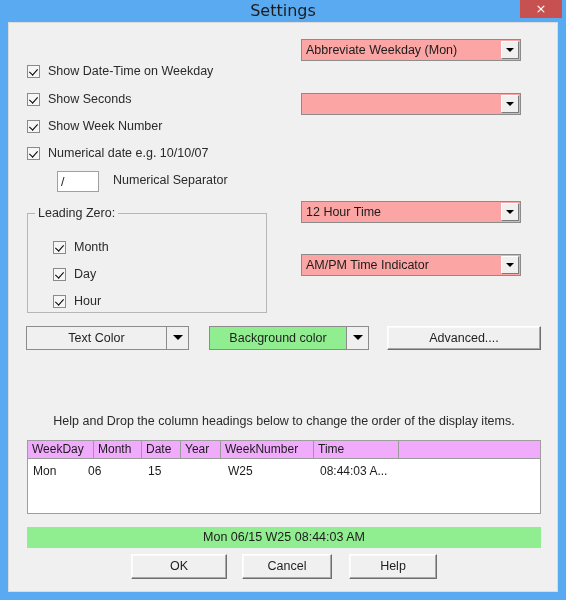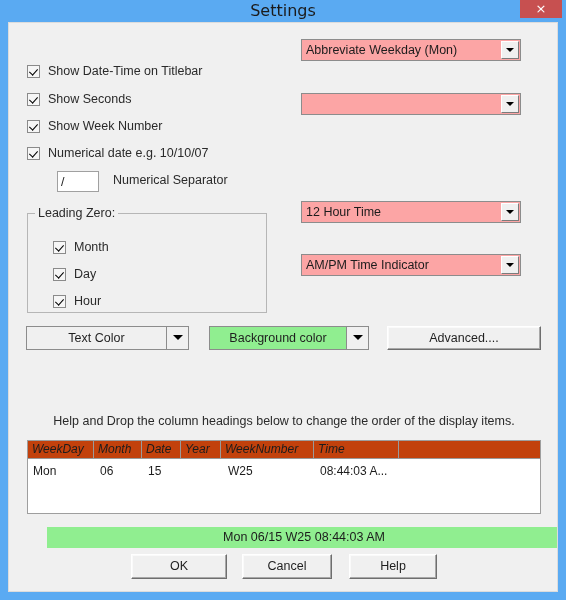--- a/index.html
+++ b/index.html
@@ -276,24 +276,23 @@
     background: #ffffff;
     border: 1px solid #9e9e9e;
     box-sizing: border-box;
     overflow: hidden;
   }
   .lv-header {
     position: absolute;
     left: 0; top: 0;
     width: 512px;
     height: 18px;
-    background: #c2410c;
+    background: #f0abfc;
     border-bottom: 1px solid #9a9a9a;
     box-sizing: border-box;
-    font-style: italic;
   }
   .lv-col {
     position: absolute;
     top: 0;
     height: 17px;
     line-height: 17px;
     font-size: 12px;
     color: #1c1c1c;
     padding-left: 4px;
     border-right: 1px solid #9a9a9a;
@@ -318,38 +317,37 @@
     position: absolute;
     left: 18px;
     top: 504px;
     width: 514px;
     height: 21px;
     line-height: 21px;
     text-align: center;
     font-size: 12.5px;
     color: #1c1c1c;
     white-space: nowrap;
-    margin-left: 20px;
   }
 </style>
 </head>
 <body>
 
 <div class="window">
 
   <div class="titlebar" style="background: rgb(90, 170, 242);">
     <div class="title-text">Settings</div>
     <div class="close-btn" style="background: rgb(199, 80, 80);">×</div>
   </div>
 
   <div class="client">
 
     <div class="cbrow" style="left:18px; top:39px;">
       <span class="cbox checked"></span>
-      <span class="cblabel">Show Date-Time on Titlebar</span>
+      <span class="cblabel">Show Date-Time on Weekday</span>
     </div>
     <div class="cbrow" style="left:18px; top:67px;">
       <span class="cbox checked"></span>
       <span class="cblabel">Show Seconds</span>
     </div>
     <div class="cbrow" style="left:18px; top:94px;">
       <span class="cbox checked"></span>
       <span class="cblabel">Show Week Number</span>
     </div>
     <div class="cbrow" style="left:18px; top:121px;">
@@ -412,21 +410,21 @@
         <div class="lv-col" style="left:66px;  width:48px;">Month</div>
         <div class="lv-col" style="left:114px; width:39px;">Date</div>
         <div class="lv-col" style="left:153px; width:40px;">Year</div>
         <div class="lv-col" style="left:193px; width:93px;">WeekNumber</div>
         <div class="lv-col" style="left:286px; width:85px;">Time</div>
         <div class="lv-col" style="left:371px; width:141px; border-right:none;"></div>
       </div>
 
       <div>
         <div class="lv-cell" style="left:5px;">Mon</div>
-        <div class="lv-cell" style="left:72px;">06</div>
+        <div class="lv-cell" style="left:60px;">06</div>
         <div class="lv-cell" style="left:120px;">15</div>
         <div class="lv-cell" style="left:158px;"></div>
         <div class="lv-cell" style="left:200px;">W25</div>
         <div class="lv-cell" style="left:292px;">08:44:03 A...</div>
       </div>
     </div>
 
     <div class="preview" id="preview-bar" style="background: rgb(144, 238, 144);">Mon  06/15  W25  08:44:03 AM</div>
 
     <div class="btn3d" style="left:122px; top:531px; width:96px; height:25px; line-height:23px;">OK</div>

